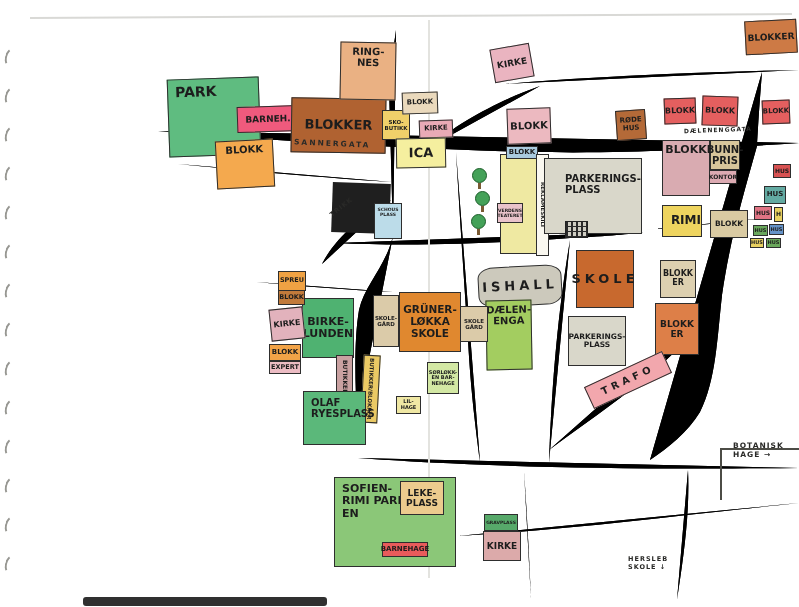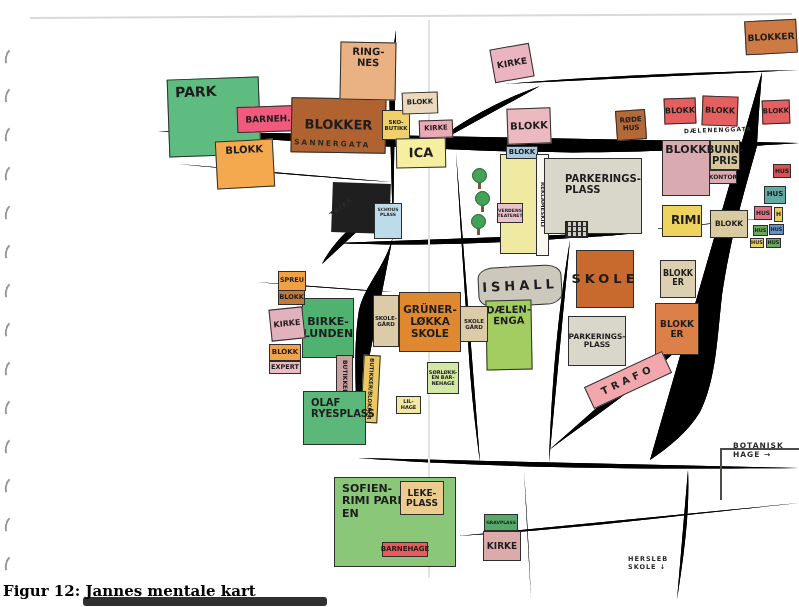--- a/index.html
+++ b/index.html
@@ -251,15 +251,14 @@
       <div class="spiral" style="top: 477px;"></div>
       <div class="spiral" style="top: 516px;"></div>
       <div class="spiral" style="top: 555px;"></div>
     </div>
 
   <div class="pgrid"></div>
   <div class="corner-h"></div>
   <div class="corner-v"></div>
 
   <div class="scanbar"></div>
-  <div class="caption">Figur 12: Jannes mentale kart</div>
 
 </div>
 
 </body></html>

